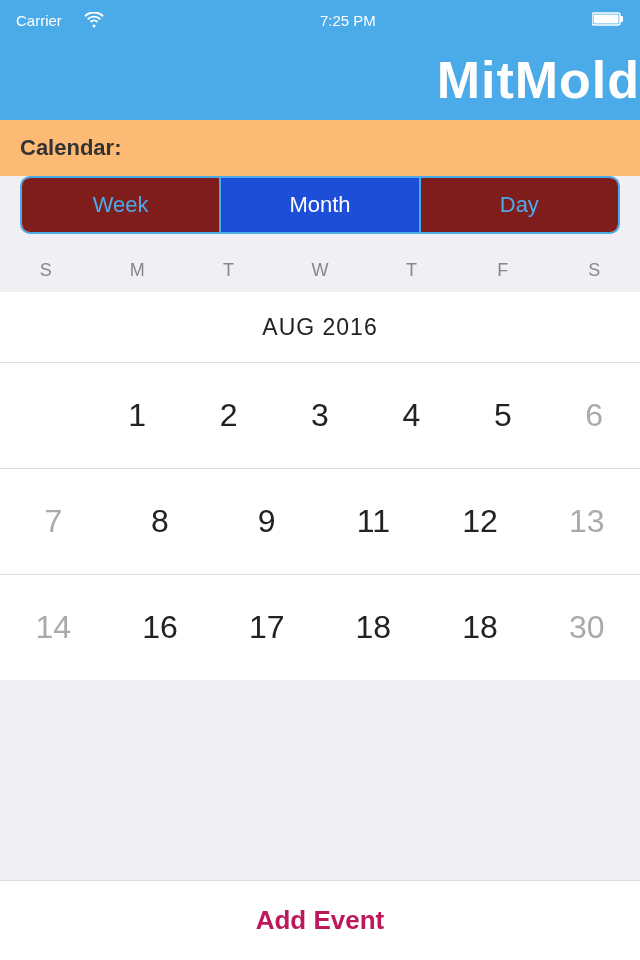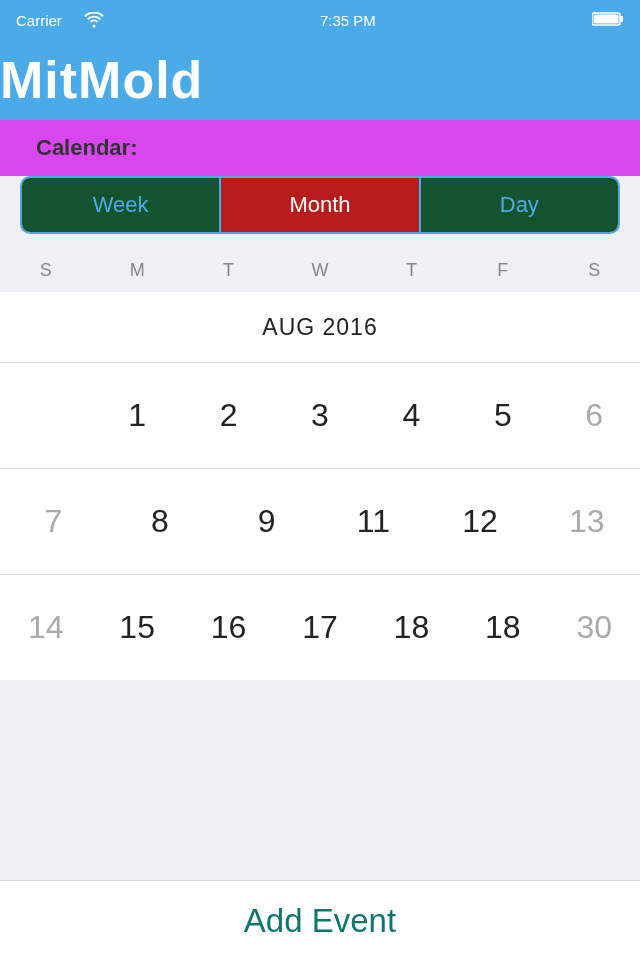--- a/index.html
+++ b/index.html
@@ -31,37 +31,37 @@
       gap: 22px;
     }
 
     
     #header {
       width: 640px;
       height: 80px;
       background: #4aabe8;
       display: flex;
       align-items: center;
-      justify-content: flex-start;
+      justify-content: flex-end;
     }
     #app-title {
       color: white;
       font-size: 52px;
       font-weight: 700;
       letter-spacing: 1px;
     }
 
     
     #calendar-label-bar {
       width: 640px;
       height: 56px;
-      background: #d946ef;
-      display: flex;
-      align-items: center;
-      padding: 0 36px;
+      background: #fdba74;
+      display: flex;
+      align-items: center;
+      padding: 0 20px;
     }
     #calendar-label {
       font-size: 22px;
       font-weight: 700;
       color: #333;
     }
 
     
     #segmented-control {
       width: 600px;
@@ -78,25 +78,25 @@
       display: flex;
       align-items: center;
       justify-content: center;
       font-size: 22px;
       font-weight: 500;
       cursor: pointer;
       border: none;
       outline: none;
     }
     .seg-btn.active {
-      background: #b91c1c;
+      background: #1d4ed8;
       color: white;
     }
     .seg-btn.inactive {
-      background: #14532d;
+      background: #7f1d1d;
       color: #4aabe8;
     }
     .seg-divider {
       width: 2px;
       background: #4aabe8;
     }
 
     
     #day-headers {
       width: 640px;
@@ -163,39 +163,39 @@
       height: 80px;
       background: white;
       border-top: 1px solid #ddd;
       display: flex;
       align-items: center;
       justify-content: center;
       position: absolute;
       bottom: 0;
     }
     #add-event-btn {
-      font-size: 33px;
-      color: #0f766e;
-      font-weight: 400;
+      font-size: 26px;
+      color: #be185d;
+      font-weight: 700;
       background: none;
       border: none;
       cursor: pointer;
     }
   </style>
 </head>
 <body>
 
 <div id="status-bar">
   <div class="status-left">
     <span>Carrier</span>
     <svg width="20" height="16" viewBox="0 0 20 16" fill="white">
       <path d="M10 12.5a1.5 1.5 0 1 1 0 3 1.5 1.5 0 0 1 0-3zm-4.2-3.2a6 6 0 0 1 8.4 0l-1.4 1.4a4 4 0 0 0-5.6 0l-1.4-1.4zm-2.8-2.8a10 10 0 0 1 14 0l-1.4 1.4a8 8 0 0 0-11.2 0L3 6.5zM.2 3.5a14 14 0 0 1 19.6 0L18.4 4.9A12 12 0 0 0 1.6 4.9L.2 3.5z"></path>
     </svg>
   </div>
-  <span>7:35 PM</span>
+  <span>7:25 PM</span>
   <div>
     <svg width="32" height="16" viewBox="0 0 32 16" fill="white">
       <rect x="0" y="2" width="28" height="12" rx="2" ry="2" fill="none" stroke="white" stroke-width="1.5"></rect>
       <rect x="28" y="5" width="3" height="6" rx="1" fill="white"></rect>
       <rect x="1.5" y="3.5" width="25" height="9" rx="1" fill="white"></rect>
     </svg>
   </div>
 </div>
 
 <div id="header">
@@ -244,21 +244,20 @@
     <span class="cal-day gray">7</span>
     <span class="cal-day">8</span>
     <span class="cal-day">9</span>
     <span class="cal-day">11</span>
     <span class="cal-day">12</span>
     <span class="cal-day gray">13</span>
   </div>
 
   <div class="calendar-row">
     <span class="cal-day gray">14</span>
-    <span class="cal-day">15</span>
     <span class="cal-day">16</span>
     <span class="cal-day">17</span>
     <span class="cal-day">18</span>
     <span class="cal-day">18</span>
     <span class="cal-day gray">30</span>
   </div>
 
 </div>
 
 <div id="add-event-bar">

